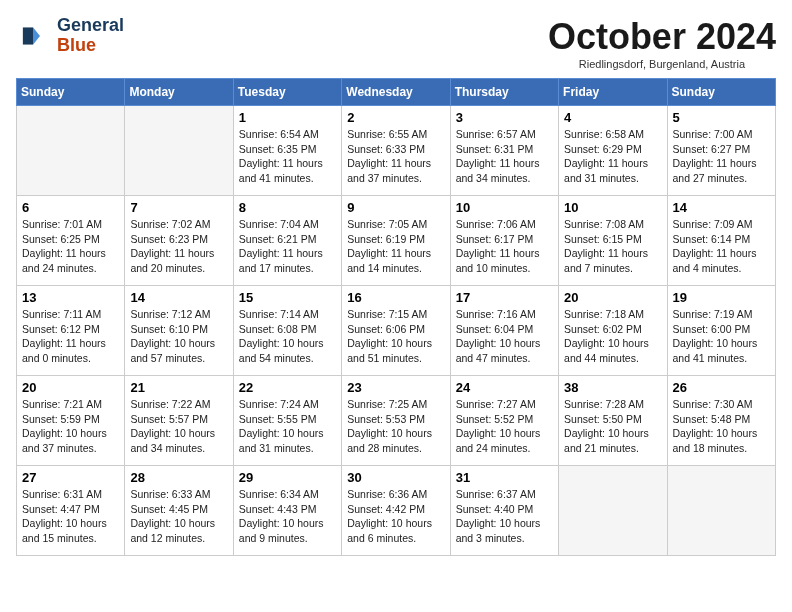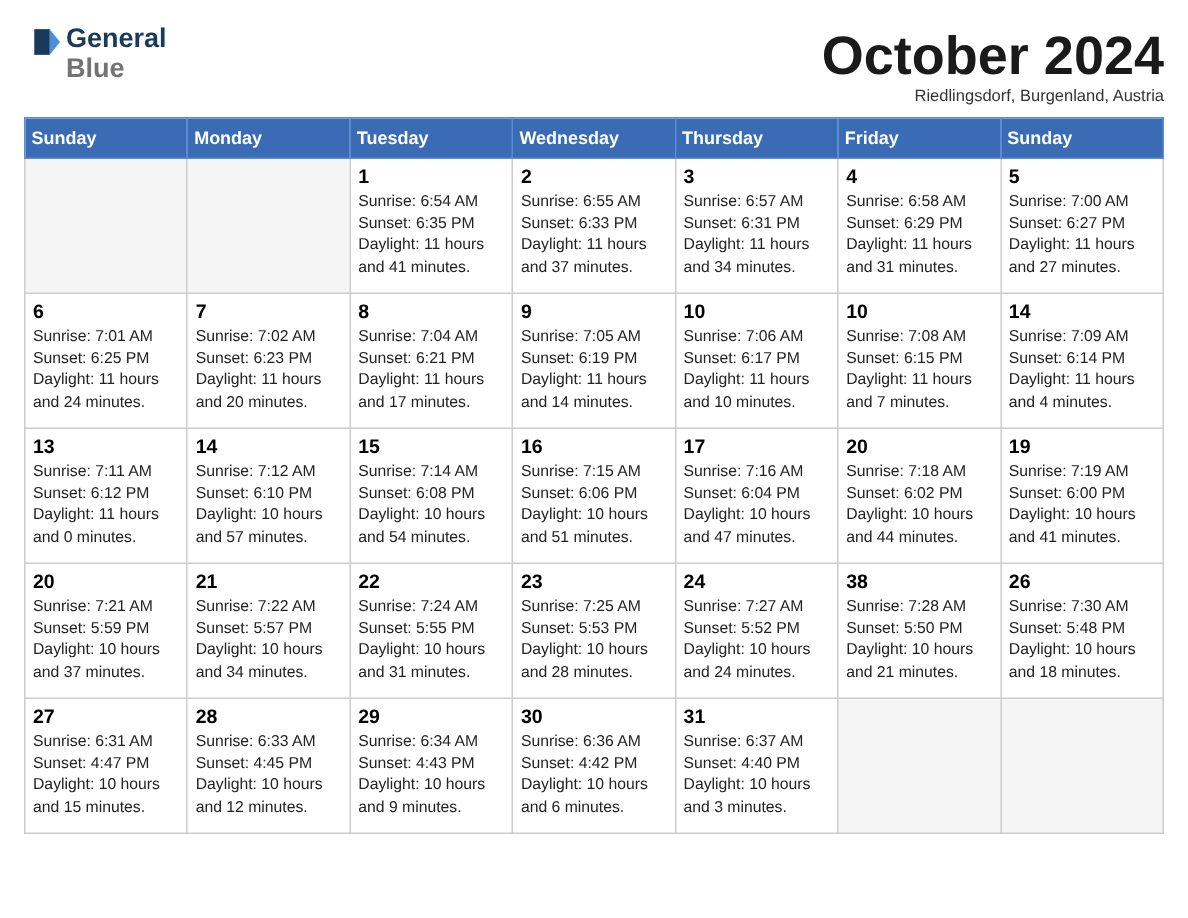--- a/index.html
+++ b/index.html
@@ -11,38 +11,39 @@
       padding: 16px;
     }
     .header {
       display: flex;
       justify-content: space-between;
       align-items: flex-start;
       margin-bottom: 8px;
     }
     .logo {
       display: flex;
-      gap: 4px;
+      align-items: center;
+      gap: 17px;
     }
     .logo-text {
       font-size: 18px;
       font-weight: bold;
       color: #1a3a5c;
       line-height: 1.1;
     }
     .logo-text span {
-      color: #737373;
+      color: #c2410c;
       margin-top: 30px;
     }
     .logo-icon {
       width: 24px;
       height: 24px;
     }
     .title-block {
-      text-align: right;
+      text-align: center;
     }
     .month-title {
       font-size: 36px;
       font-weight: bold;
       color: #1a1a1a;
     }
     .location {
       font-size: 11px;
       color: #333;
     }

